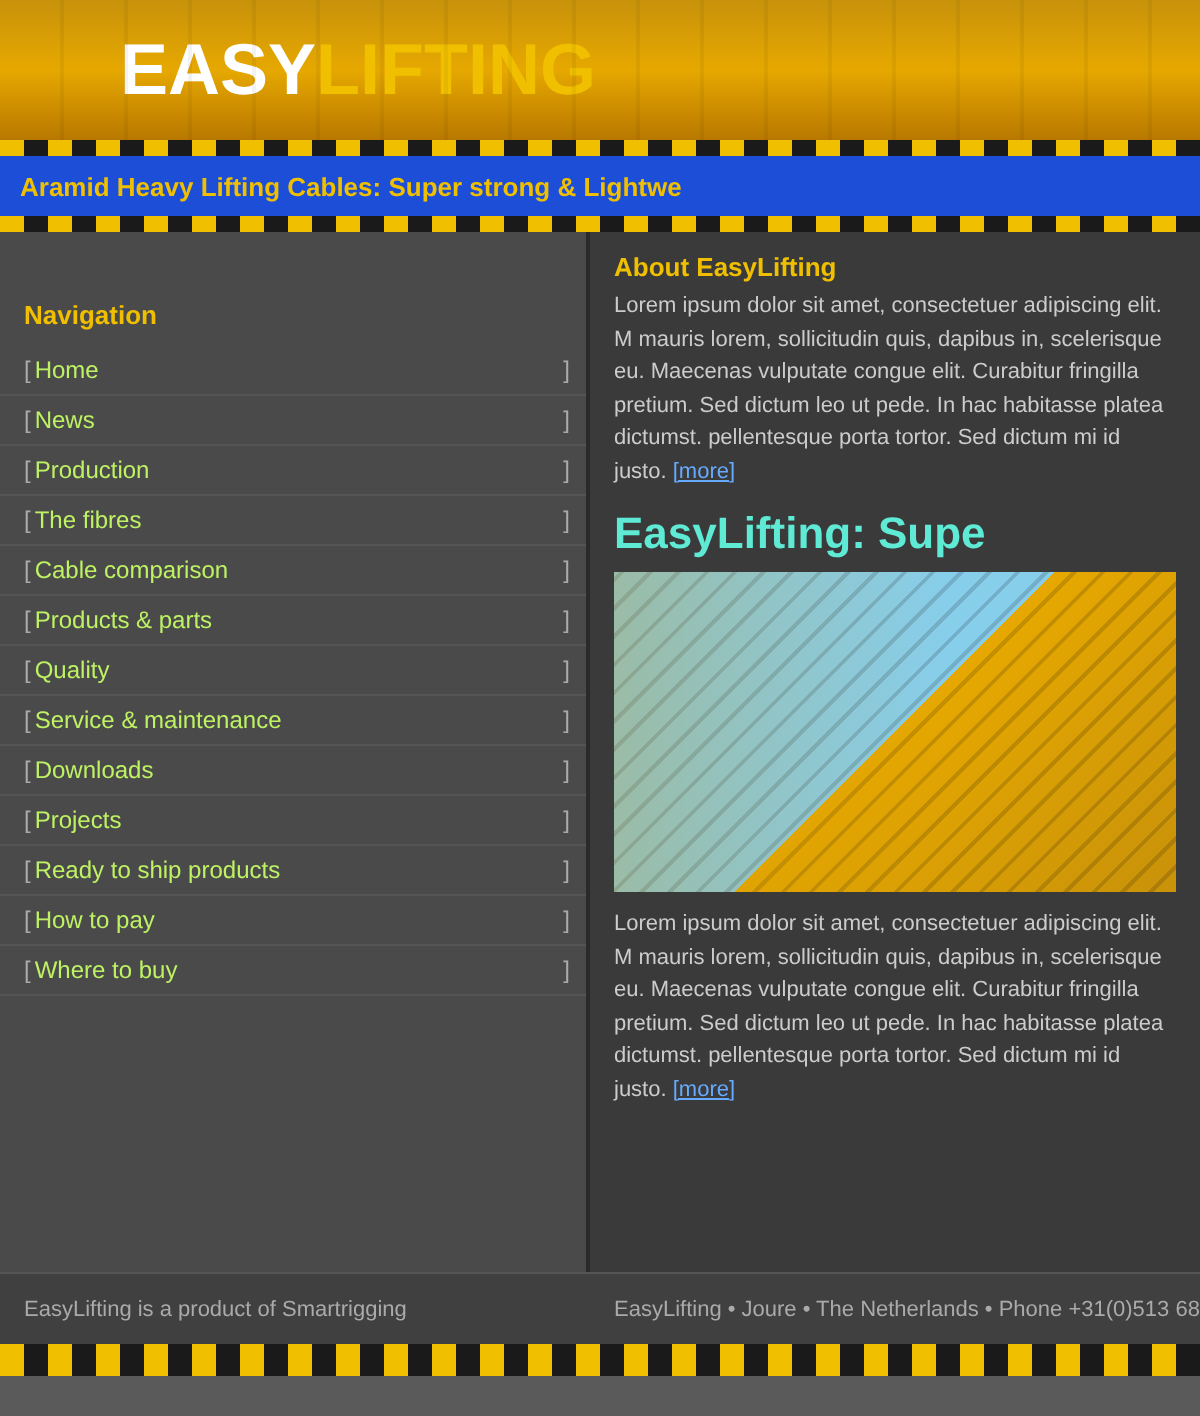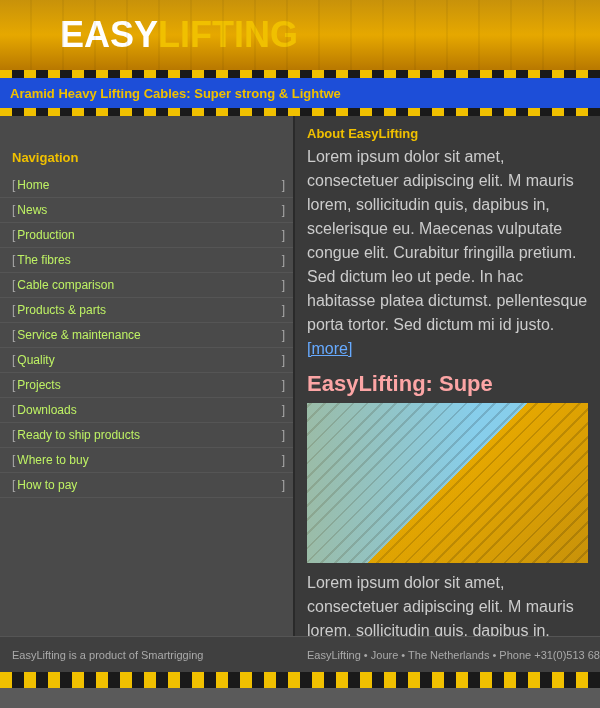--- a/index.html
+++ b/index.html
@@ -136,33 +136,33 @@
       padding: 10px 12px;
     }
     .content-heading {
       color: #f0c000;
       font-weight: bold;
       font-size: 13px;
       margin-bottom: 4px;
     }
     .content-text {
       color: #ccc;
-      font-size: 16px;
+      font-size: 11px;
       line-height: 1.5;
       margin-bottom: 6px;
     }
     .more-link {
       color: #6af;
       text-decoration: underline;
       cursor: pointer;
     }
 
     
     .big-headline {
-      color: #fca5a5;
+      color: #5eead4;
       font-weight: bold;
       font-size: 22px;
       margin: 10px 0 6px;
       font-family: Arial Black, Arial, sans-serif;
     }
 
     
     .crane-image {
       width: 100%;
       height: 160px;
@@ -252,39 +252,39 @@
     <div class="nav-item">
       <span>The fibres</span>
     </div>
     <div class="nav-item">
       <span>Cable comparison</span>
     </div>
     <div class="nav-item">
       <span>Products &amp; parts</span>
     </div>
     <div class="nav-item">
+      <span>Quality</span>
+    </div>
+    <div class="nav-item">
       <span>Service &amp; maintenance</span>
     </div>
     <div class="nav-item">
-      <span>Quality</span>
+      <span>Downloads</span>
     </div>
     <div class="nav-item">
       <span>Projects</span>
     </div>
     <div class="nav-item">
-      <span>Downloads</span>
-    </div>
-    <div class="nav-item">
       <span>Ready to ship products</span>
     </div>
     <div class="nav-item">
+      <span>How to pay</span>
+    </div>
+    <div class="nav-item">
       <span>Where to buy</span>
-    </div>
-    <div class="nav-item">
-      <span>How to pay</span>
     </div>
   </div>
 
   <div id="content">
     <div class="content-heading">About EasyLifting</div>
     <p class="content-text">
       <span>Lorem ipsum dolor sit amet, consectetuer adipiscing elit. M mauris lorem, sollicitudin quis, dapibus in, scelerisque eu. Maecenas vulputate congue elit. Curabitur fringilla pretium. Sed dictum leo ut pede. In hac habitasse platea dictumst. pellentesque porta tortor. Sed dictum mi id justo.</span>
       <span class="more-link">[more]</span>
     </p>
 

